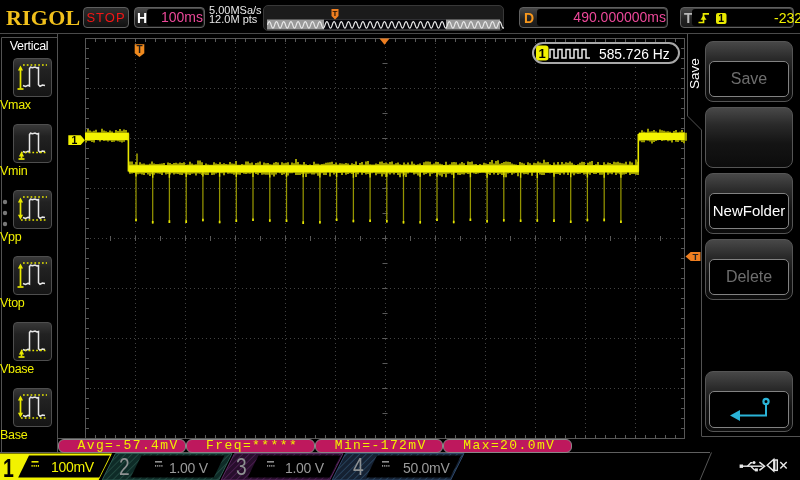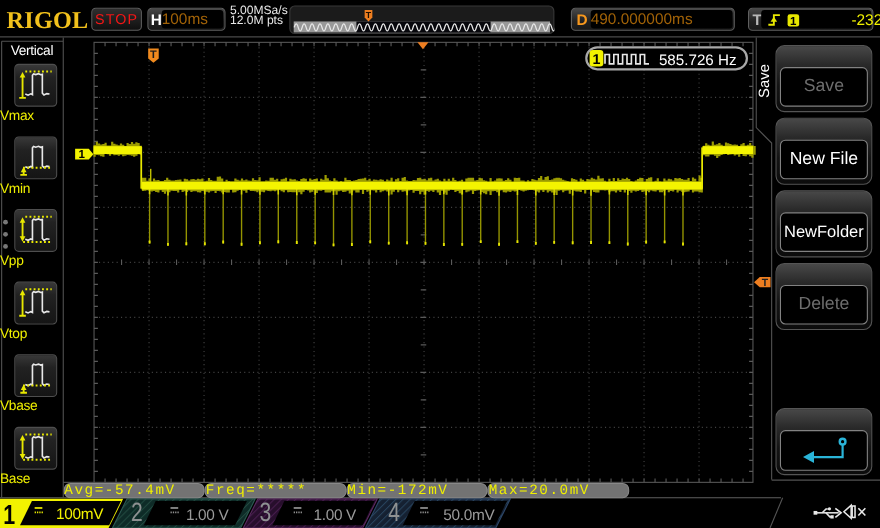--- a/index.html
+++ b/index.html
@@ -8,21 +8,21 @@
 
 #logo {position:absolute;left:6px;top:5px;font-family:"Liberation Serif",serif;
   font-weight:bold;font-size:22px;color:#f2c11c;letter-spacing:0.2px}
 #stop {position:absolute;left:83px;top:6.5px;width:46px;height:21.5px;border:1.5px solid #5f5f5f;
   border-radius:4px;background:linear-gradient(#2e2e2e,#101010);color:#f21616;font-size:13px;font-weight:normal;
   text-align:center;line-height:19px;letter-spacing:1px}
 .tbox {position:absolute;top:7px;height:21px;border:1px solid #606060;border-radius:4px;
   background:linear-gradient(#484848,#222 60%,#1a1a1a)}
 .tlet {position:absolute;top:9.5px;font-size:14px;font-weight:bold}
 .tinner {position:absolute;top:9px;height:17px;background:#000;border-radius:3px;
-  color:#a16207;font-size:14px;text-align:left}
+  color:#ec4899;font-size:14px;text-align:right}
 #srate {position:absolute;left:209px;top:6px;font-size:11px;line-height:9.2px;color:#e8e8e8}
 #prev {position:absolute;left:263px;top:5px;width:241px;height:26px;background:#1b1b1b;
   border:1px solid #383838;border-radius:5px}
 
 .licon {position:absolute;left:13px;width:39px;height:39px;border-radius:4px;
   background:linear-gradient(#383838,#222 30%,#151515);border:1px solid #4e4e4e}
 .licon svg {position:absolute;left:-1px;top:-1px}
 .llab {position:absolute;left:0;width:65px;text-align:left;color:#f0f000;font-size:12.5px;letter-spacing:-0.3px}
 .pw {fill:none;stroke:#e8e8e8;stroke-width:1.5}
 .yd {fill:none;stroke:#e8e800;stroke-width:1.7;stroke-dasharray:1.7 2.1}
@@ -31,22 +31,22 @@
 
 .rbtn {position:absolute;left:705px;width:88px;height:61px;border-radius:8px;
   background:linear-gradient(#484848,#2a2a2a 28%,#141414 60%,#0c0c0c);border:1px solid #555}
 .rinner {position:absolute;left:709px;width:80px;height:36px;border-radius:5px;
   background:#000;border:1px solid #828282;text-align:center;line-height:34px}
 #savelab {position:absolute;left:686px;top:62px;width:18px;height:36px;color:#fff;
   font-size:13.5px;transform:rotate(-90deg);transform-origin:50% 50%;text-align:center;
   line-height:36px;white-space:nowrap}
 
 .pill {position:absolute;top:439px;width:128.6px;height:13.5px;border:1px solid #888;
-  border-radius:6px;background:#737373;color:#f0f000;font-size:13px;line-height:12px;
-  padding-left:0;white-space:nowrap;font-family:"Liberation Mono",monospace;letter-spacing:1.4px}
+  border-radius:6px;background:#be185d;color:#f0f000;font-size:13px;line-height:12px;
+  padding-left:19px;white-space:nowrap;font-family:"Liberation Mono",monospace;letter-spacing:1.4px}
 
 .chnum {position:absolute;font-size:24px;color:#8e9192;transform:scaleX(0.8);transform-origin:0 0}
 .chtxt {position:absolute;font-size:14px;letter-spacing:-0.3px}
 #freqbox {position:absolute;left:532px;top:42px;width:148px;height:22px;background:#000;
   border:2px solid #a8a8a8;border-radius:11px;box-shadow:0 0 0 1px #000 inset}
 </style></head><body>
 <div id="scr">
 <svg class="abs" width="800" height="480" viewBox="0 0 800 480" style="left:0;top:0">
 <defs>
  <pattern id="hteal" width="4.6" height="4.6" patternTransform="rotate(45)" patternUnits="userSpaceOnUse">
@@ -243,21 +243,20 @@
  <rect x="4" y="3.5" width="12.5" height="15" rx="3" fill="#f2f200"></rect>
  <text x="10.2" y="15.8" font-size="13" font-weight="bold" fill="#000" text-anchor="middle">1</text>
  <path d="M550 58v-8.5h4v8.5h4v-8.5h4v8.5h4v-8.5h4v8.5h4v-8.5h4v8.5h4v-8.5h4v8.5h4" fill="none" stroke="#e8e8e8" stroke-width="1.5" transform="translate(-532,-42)"></path>
 </svg>
 <div class="abs" style="left:599px;top:46.5px;font-size:13.8px;color:#fff">585.726 Hz</div>
 
 <div id="savelab">Save</div>
 <div class="rbtn" style="top:41px"></div>
     <div class="rinner" style="top:61px;color:#6e6e6e;font-size:16px">Save</div>
     <div class="rbtn" style="top:107px"></div>
-    <div class="rinner" style="top:127px;color:#fff;font-size:16px">New File</div>
     <div class="rbtn" style="top:173px"></div>
     <div class="rinner" style="top:193px;color:#fff;font-size:15px">NewFolder</div>
     <div class="rbtn" style="top:239px"></div>
     <div class="rinner" style="top:259px;color:#6e6e6e;font-size:16px">Delete</div>
     <div class="rbtn" style="top:371px"></div>
     <div class="rinner" style="top:391px;height:37px"><svg width="80" height="37" viewBox="0 0 80 37">
         <path d="M28 23.5H56V12.5" fill="none" stroke="#2ab4d8" stroke-width="2"></path>
         <path d="M20 23.5l10-5.5v11z" fill="#2ab4d8"></path>
         <circle cx="56" cy="9.5" r="2.6" fill="none" stroke="#2ab4d8" stroke-width="2.2"></circle>
       </svg></div>

